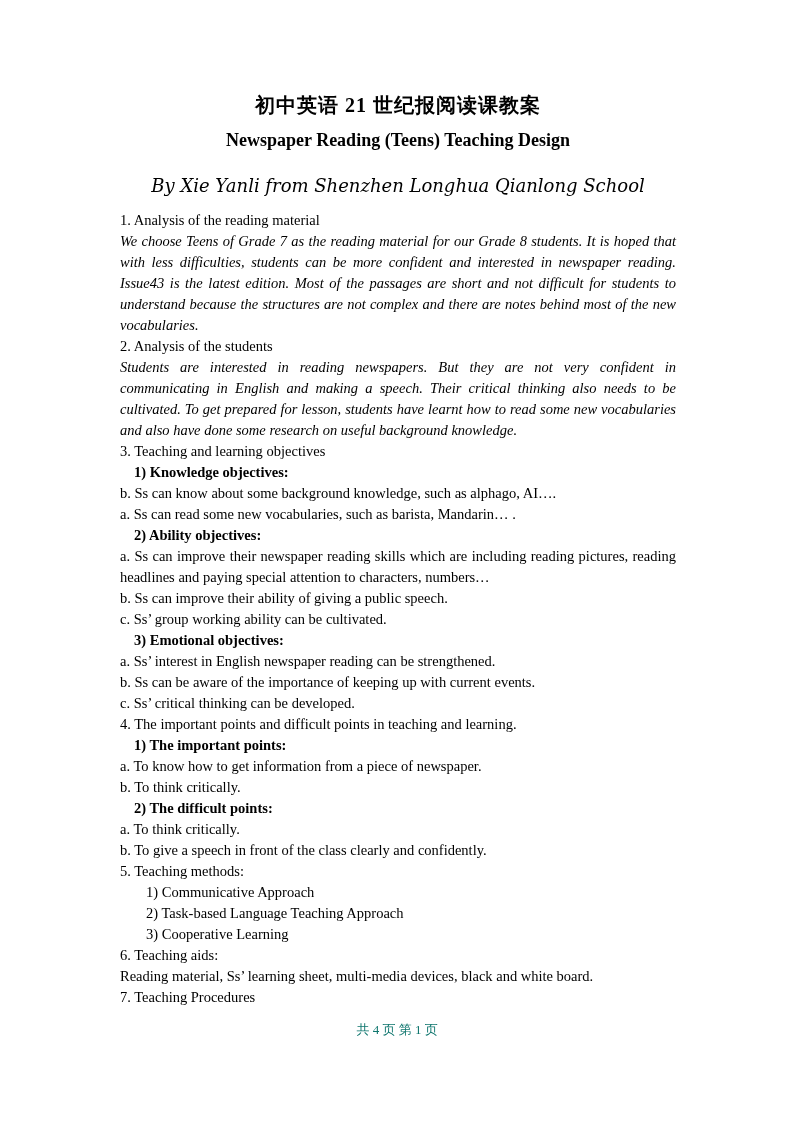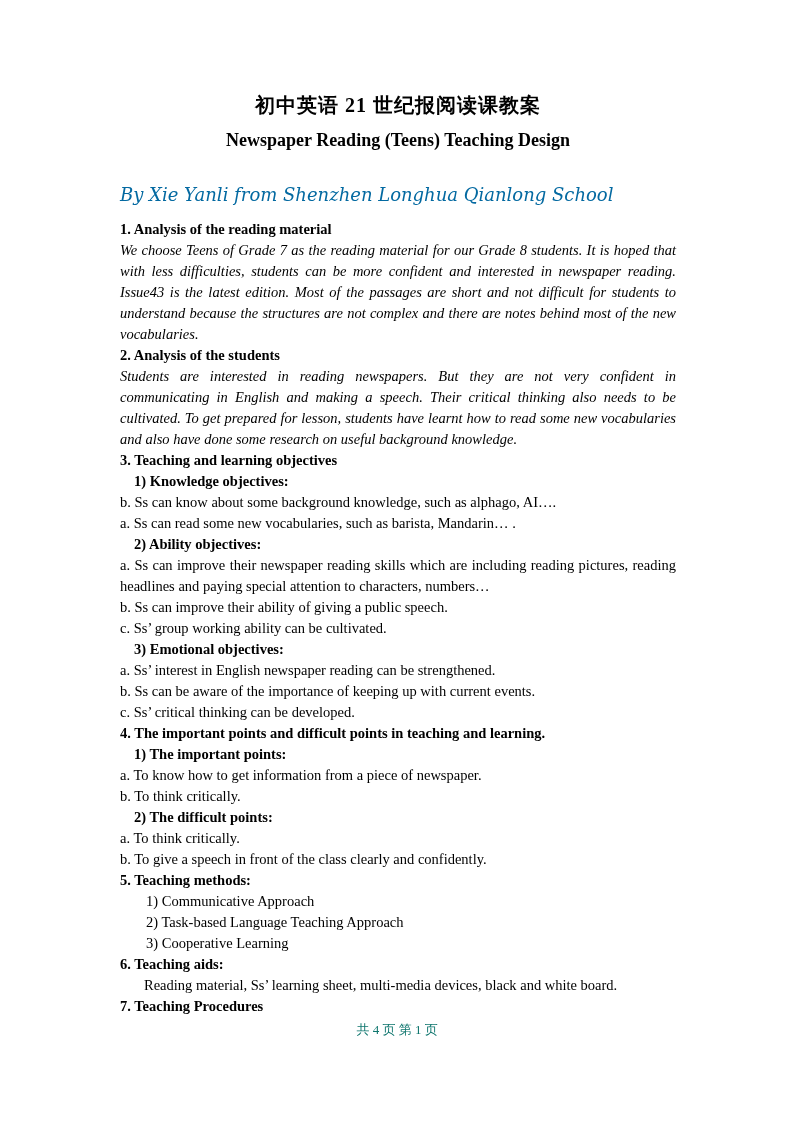--- a/index.html
+++ b/index.html
@@ -30,35 +30,36 @@
     line-height: 25px;
     font-weight: bold;
     text-align: center;
     margin-top: 10px;
   }
   .byline {
     font-family: "DejaVu Serif", serif;
     font-style: italic;
     font-size: 18px;
     line-height: 26px;
-    margin-top: 29px;
+    text-align: center;
+    margin-top: 20px;
     margin-bottom: 11px;
-    color: #0369a1;
+    color: #000000;
   }
   .content {
     font-size: 14.5px;
     line-height: 21px;
   }
   .blk { margin: 0; }
-  .blk.heading { font-weight: bold; text-align: left; }
+  .blk.heading { font-weight: normal; text-align: left; }
   .blk.subheading { font-weight: bold; margin-left: 14px; }
   .blk.para { text-align: justify; font-style: italic; }
   .blk.item { text-align: justify; }
   .blk.method { margin-left: 26px; }
-  .blk.indent-para { margin-left: 24px; }
+  .blk.indent-para { margin-left: 0; }
   .footer {
     position: absolute;
     left: 0;
     right: 0;
     top: 1021px;
     text-align: center;
     font-size: 13px;
     line-height: 18px;
     color: #0f766e;
   }

